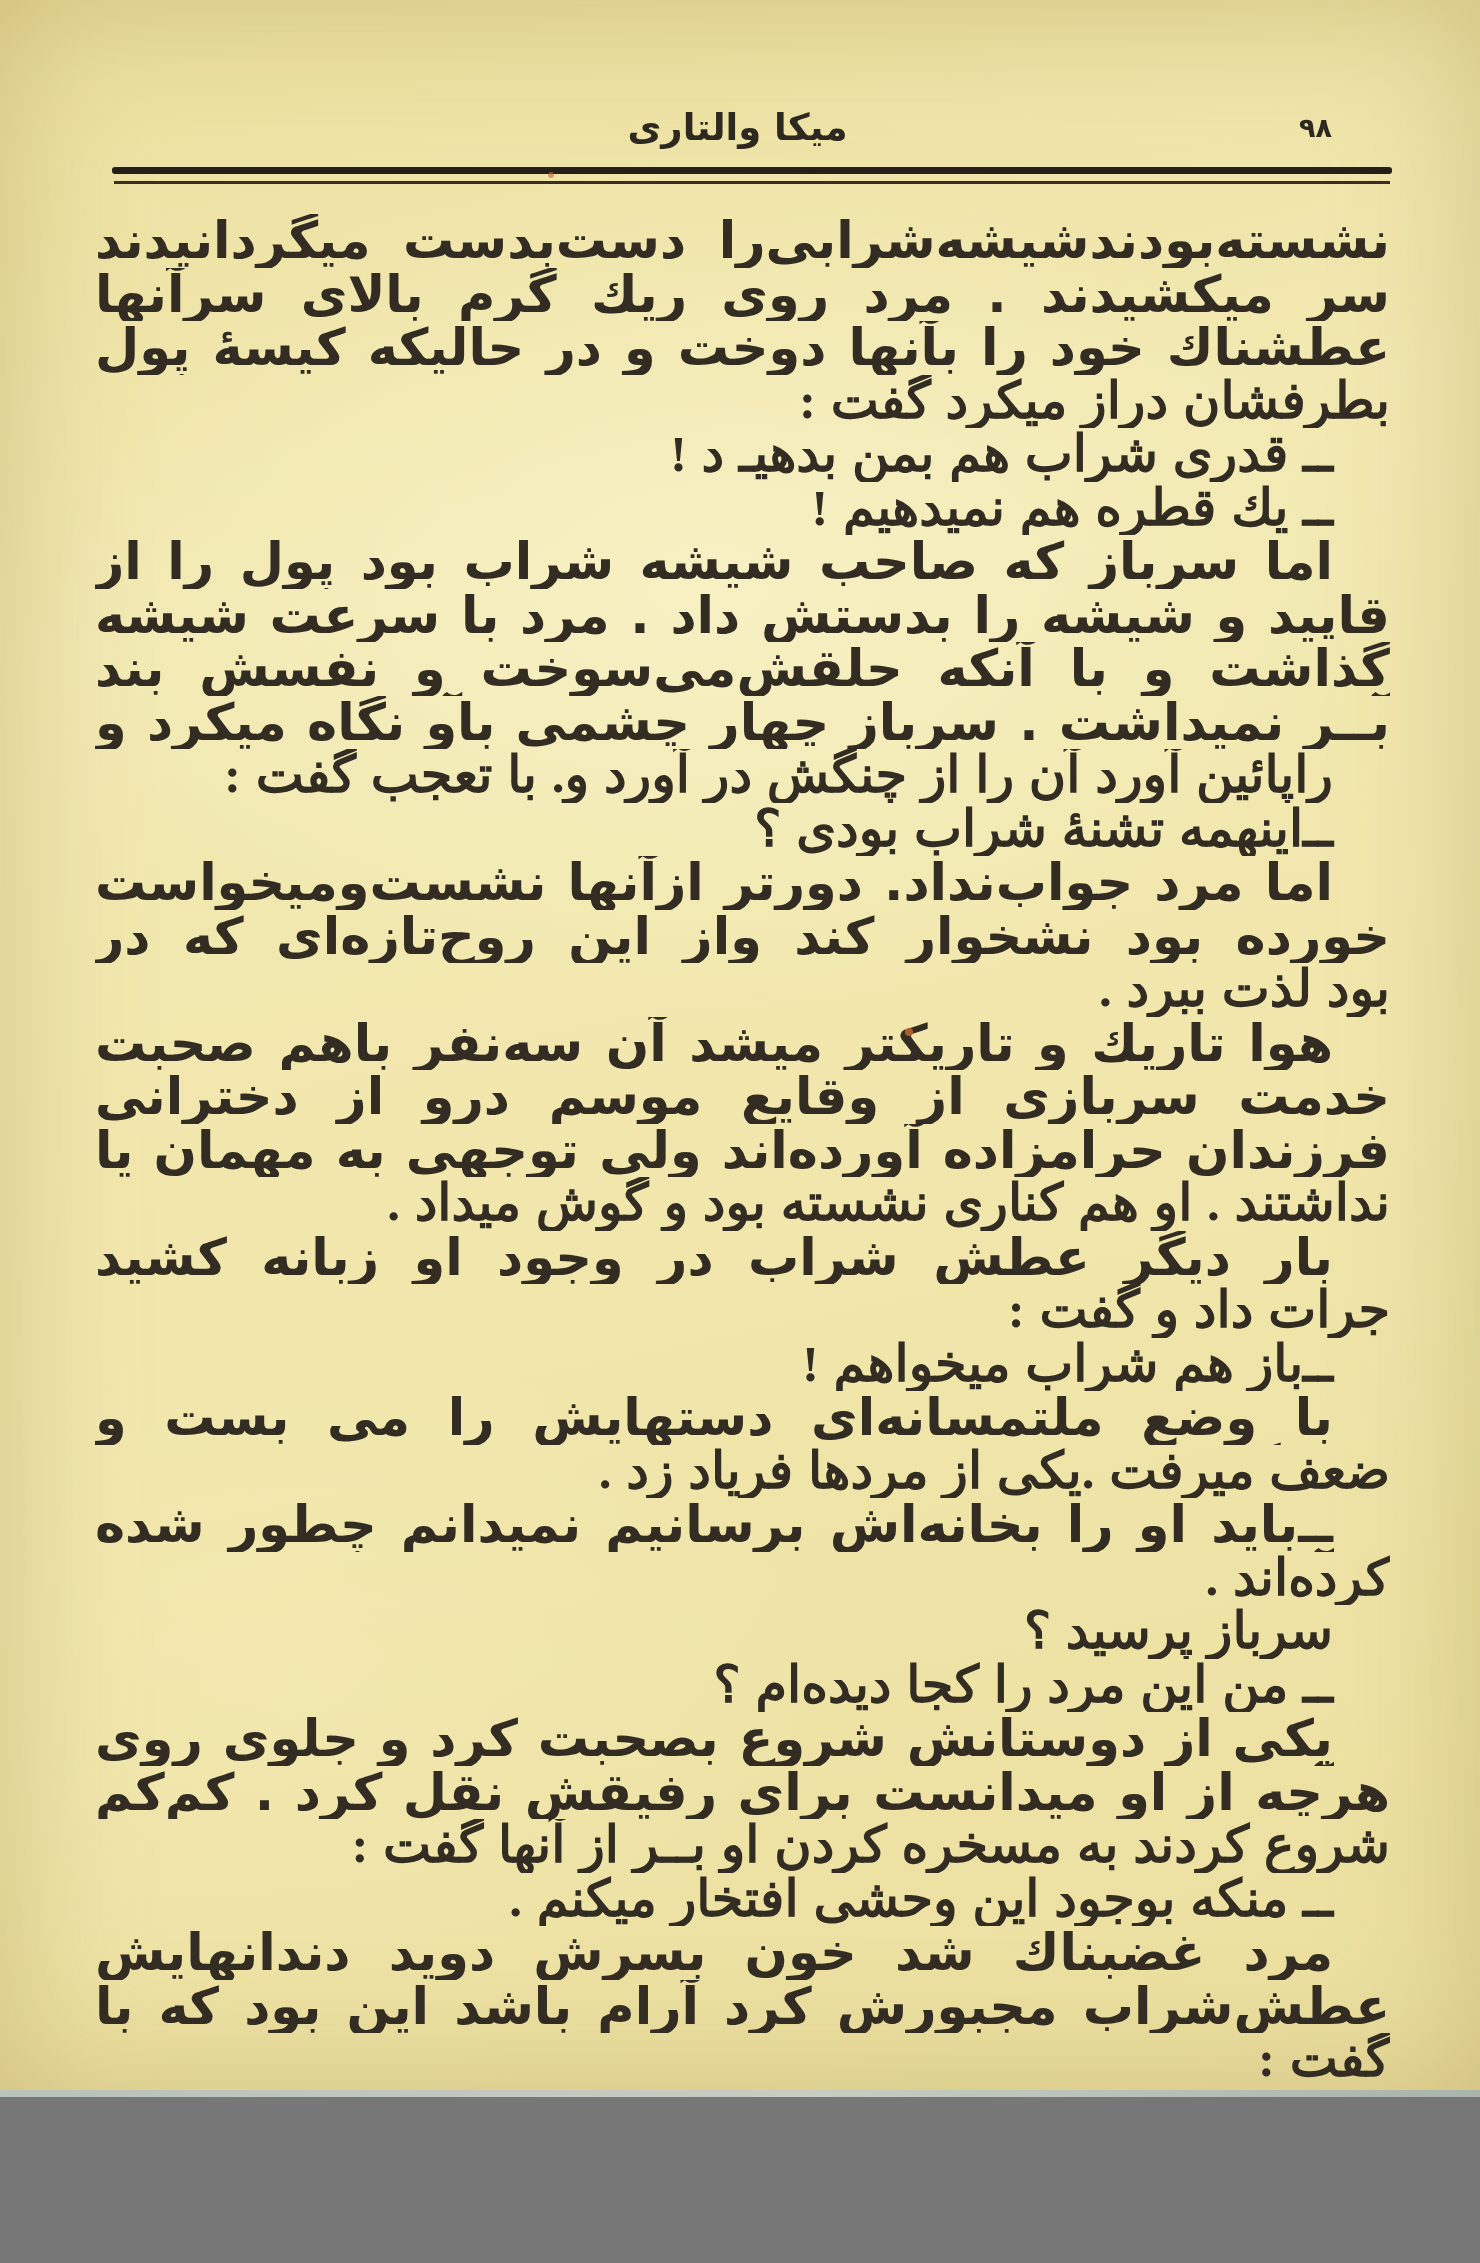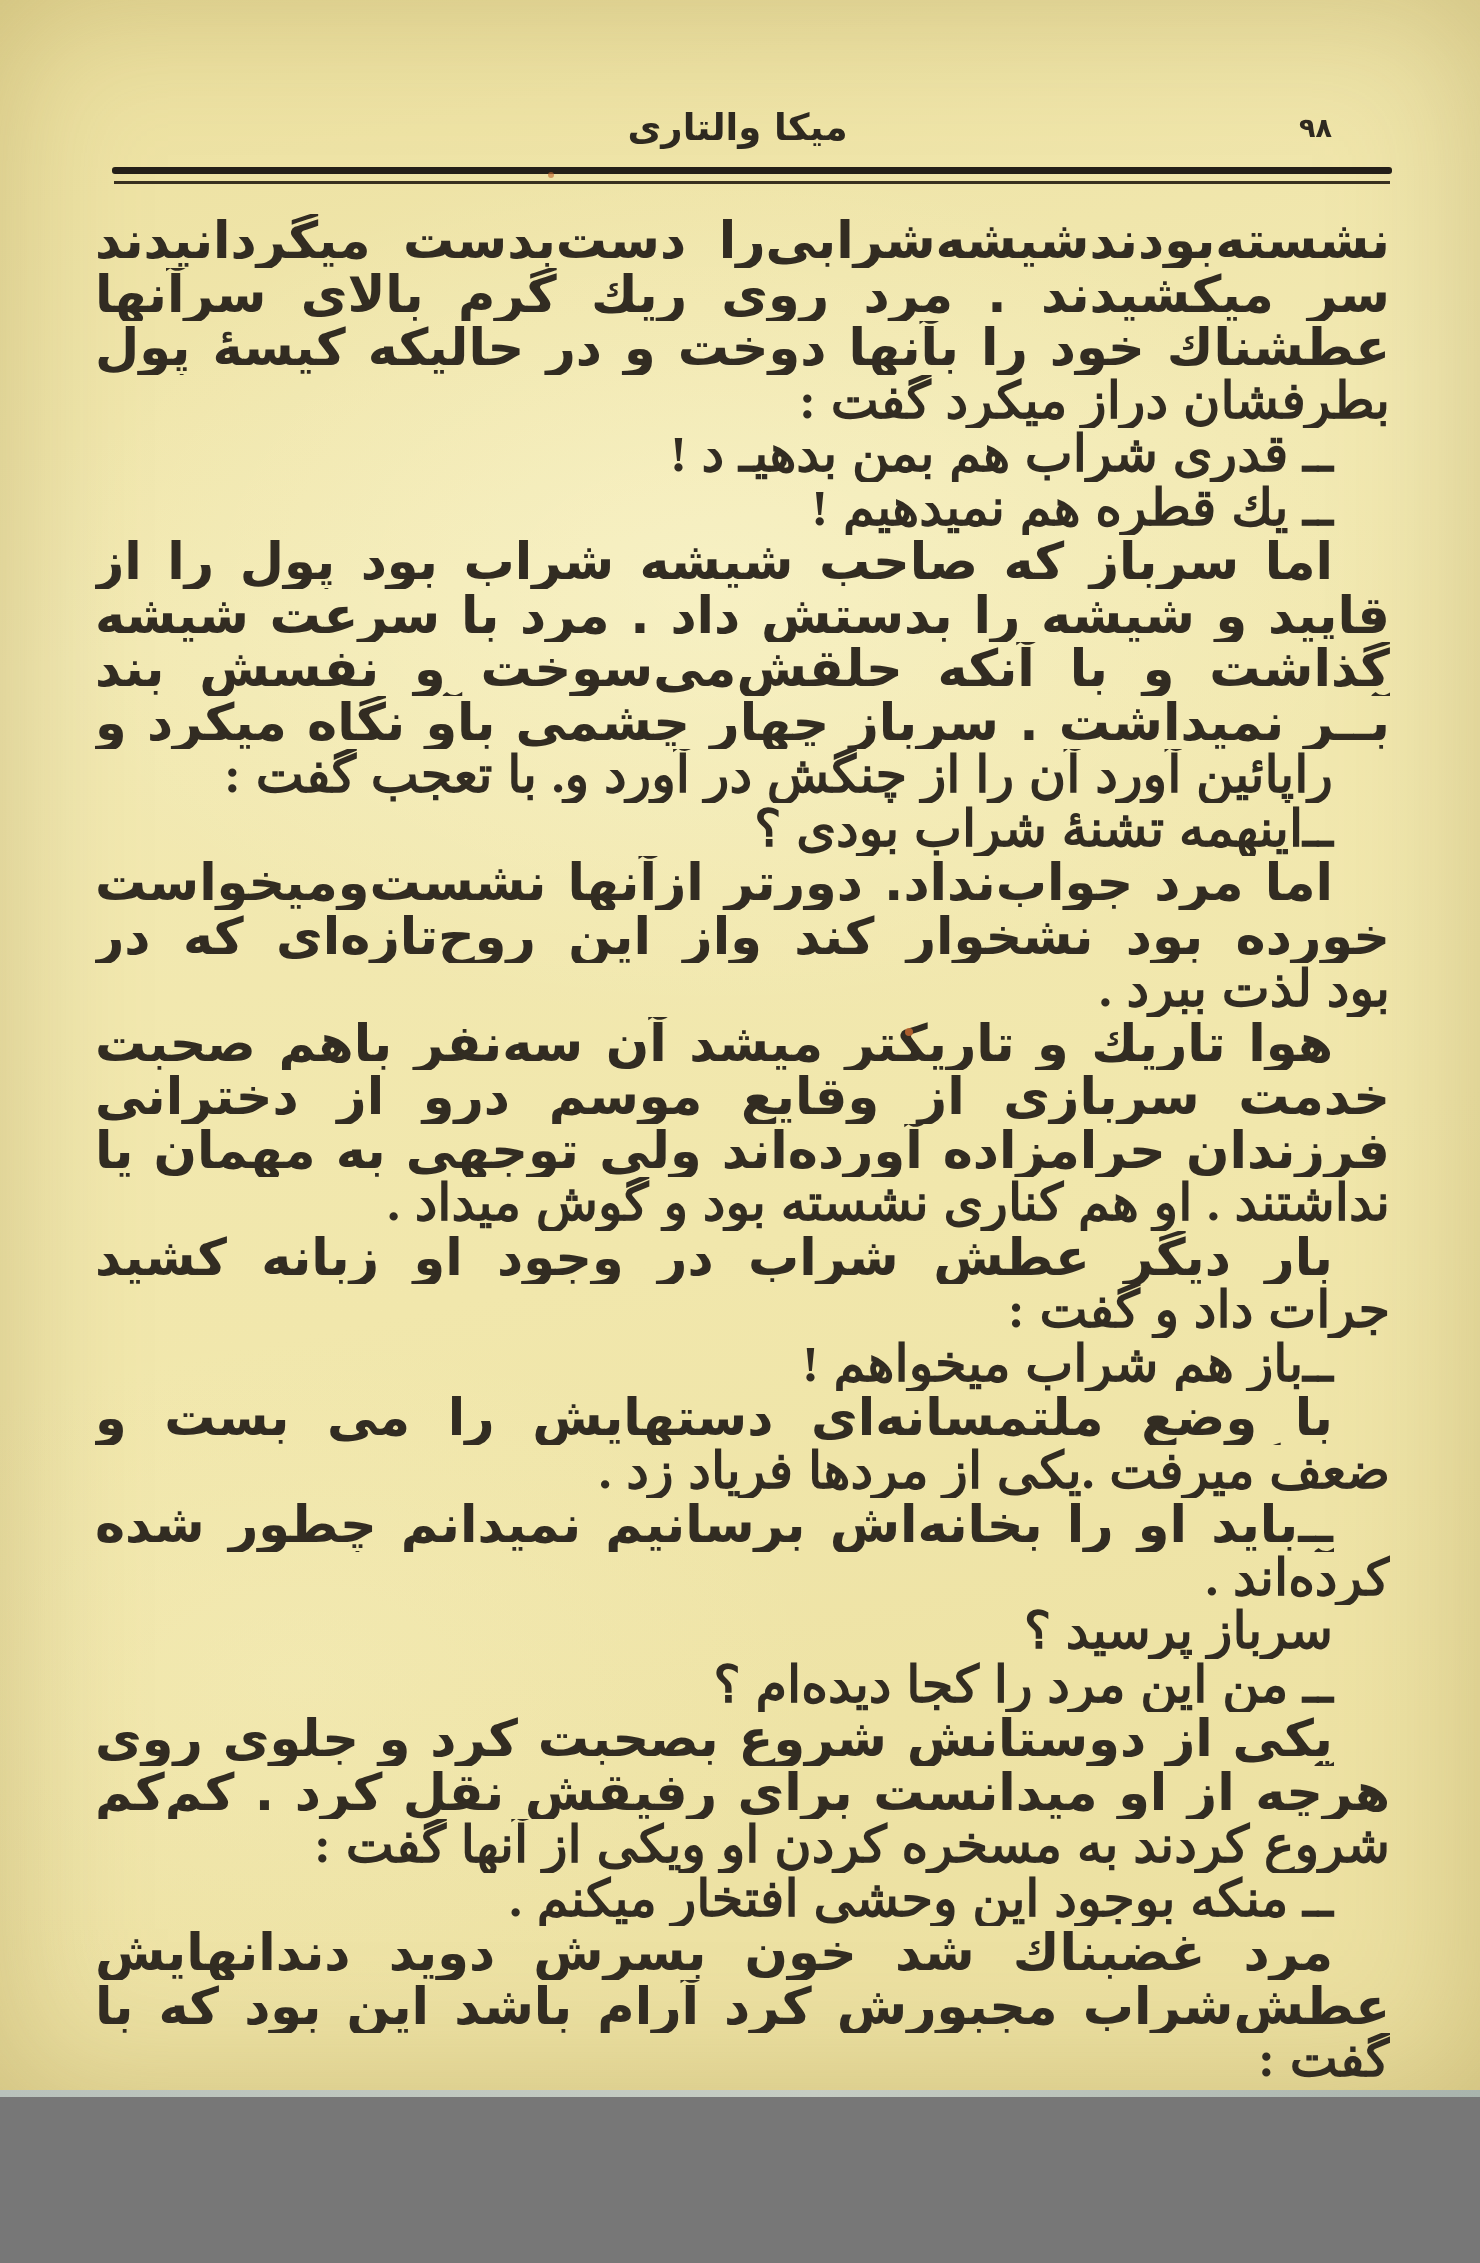--- a/index.html
+++ b/index.html
@@ -81,21 +81,21 @@
       <div class="line end">جرات داد و گفت :</div>
       <div class="line end indent">ــ‌باز هم شراب میخواهم !</div>
       <div class="line full indent">با وضع ملتمسانه‌ای دستهایش را می بست و میگشود . دلش</div>
       <div class="line end">ضعف میرفت .یکی از مردها فریاد زد .</div>
       <div class="line full indent">ــ‌باید او را بخانه‌اش برسانیم نمیدانم چطور شده آزادش</div>
       <div class="line end">کرده‌اند .</div>
       <div class="line end indent">سرباز پرسید ؟</div>
       <div class="line end indent">ــ من این مرد را کجا دیده‌ام ؟</div>
       <div class="line full indent">یکی از دوستانش شروع بصحبت کرد و جلوی روی آلفــرد</div>
       <div class="line full">هرچه از او میدانست برای رفیقش نقل کرد . کم‌کم نزد سرباز</div>
-      <div class="line end">شروع کردند به مسخره کردن او ویکی از آنها گفت :</div>
+      <div class="line end">شروع کردند به مسخره کردن او بــر از آنها گفت :</div>
       <div class="line end indent">ــ منکه بوجود این وحشی افتخار میکنم .</div>
       <div class="line full indent">مرد غضبناك شد خون بسرش دوید دندانهایش رابهم‌سائید اما</div>
       <div class="line full">عطش‌شراب مجبورش کرد آرام باشد این بود که با لحن عاجزانه‌ای</div>
       <div class="line end">گفت :</div>
     </div>
 
   <div class="speck s1"></div>
   <div class="speck s2"></div>
 
   <div class="bottom-edge"></div>

